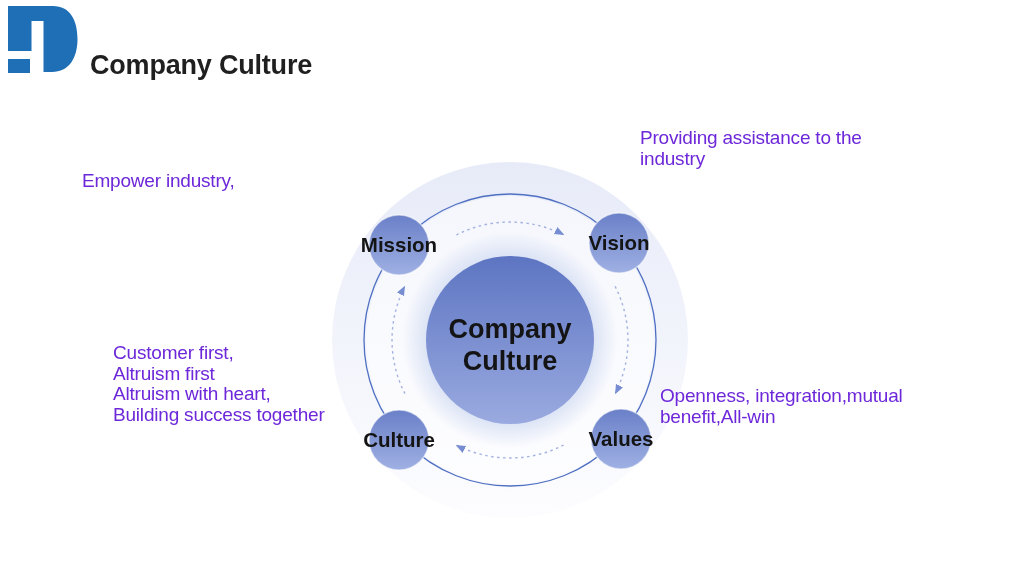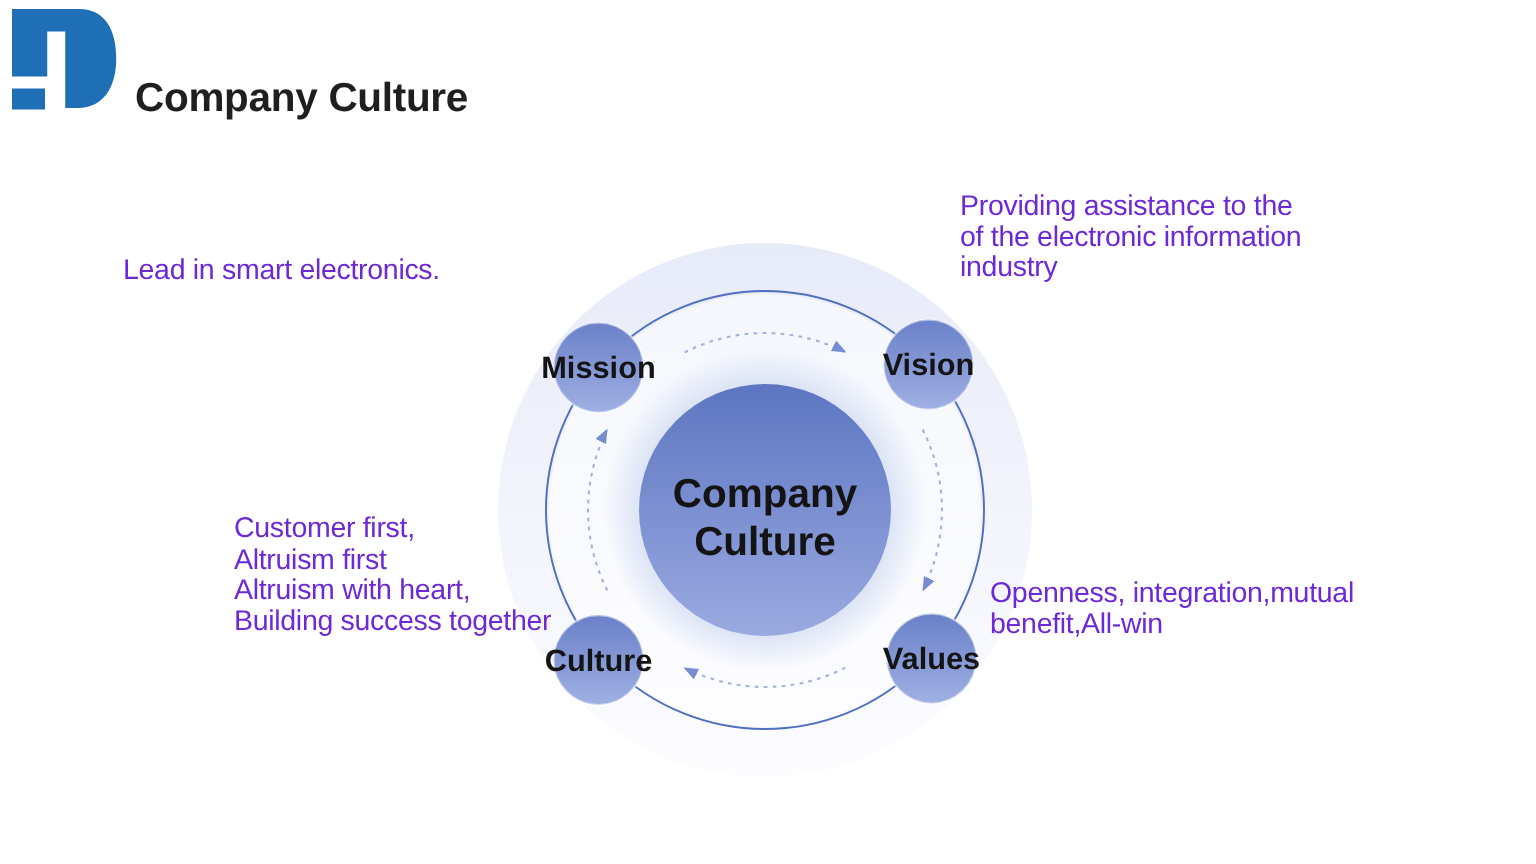--- a/index.html
+++ b/index.html
@@ -19,21 +19,21 @@
   }
   .diagram-svg { position: absolute; left: 0; top: 0; }
   .desc {
     position: absolute;
     font-size: 19px; line-height: 20.5px;
     letter-spacing: -0.2px;
     color: #6d28d9; white-space: nowrap;
   }
   .desc-mission { left: 82px;  top: 171px; }
   .desc-vision  { left: 640px; top: 128px; }
-  .desc-culture { left: 113px; top: 343px; margin-left: 43px; }
+  .desc-culture { left: 113px; top: 343px; }
   .desc-values  { left: 660px; top: 386px; }
   svg text.center-text {
     font-family: "Liberation Sans", "DejaVu Sans", sans-serif;
     font-size: 27px; font-weight: 700; fill: #141414;
   }
   svg text.node-label {
     font-family: "Liberation Sans", "DejaVu Sans", sans-serif;
     font-size: 20.5px; font-weight: 700; fill: #141414;
   }
 </style>
@@ -100,26 +100,25 @@
       <circle cx="399" cy="440" r="30" fill="url(#nodeG)" stroke="rgba(255,255,255,0.5)" stroke-width="1.5"></circle>
       <text class="node-label" x="399" y="447" text-anchor="middle">Culture</text>
     </g>
     <g>
       <circle cx="621" cy="439" r="30" fill="url(#nodeG)" stroke="rgba(255,255,255,0.5)" stroke-width="1.5"></circle>
       <text class="node-label" x="621" y="446" text-anchor="middle">Values</text>
     </g>
   </svg>
 
   <div class="desc desc-mission">
-    <div>Lead in smart electronics.</div>
+    <div>Empower industry,</div>
   </div>
 
   <div class="desc desc-vision">
     <div>Providing assistance to the</div>
-    <div>of the electronic information</div>
     <div>industry</div>
   </div>
 
   <div class="desc desc-culture">
     <div>Customer first,</div>
     <div>Altruism first</div>
     <div>Altruism with heart,</div>
     <div>Building success together</div>
   </div>
 

